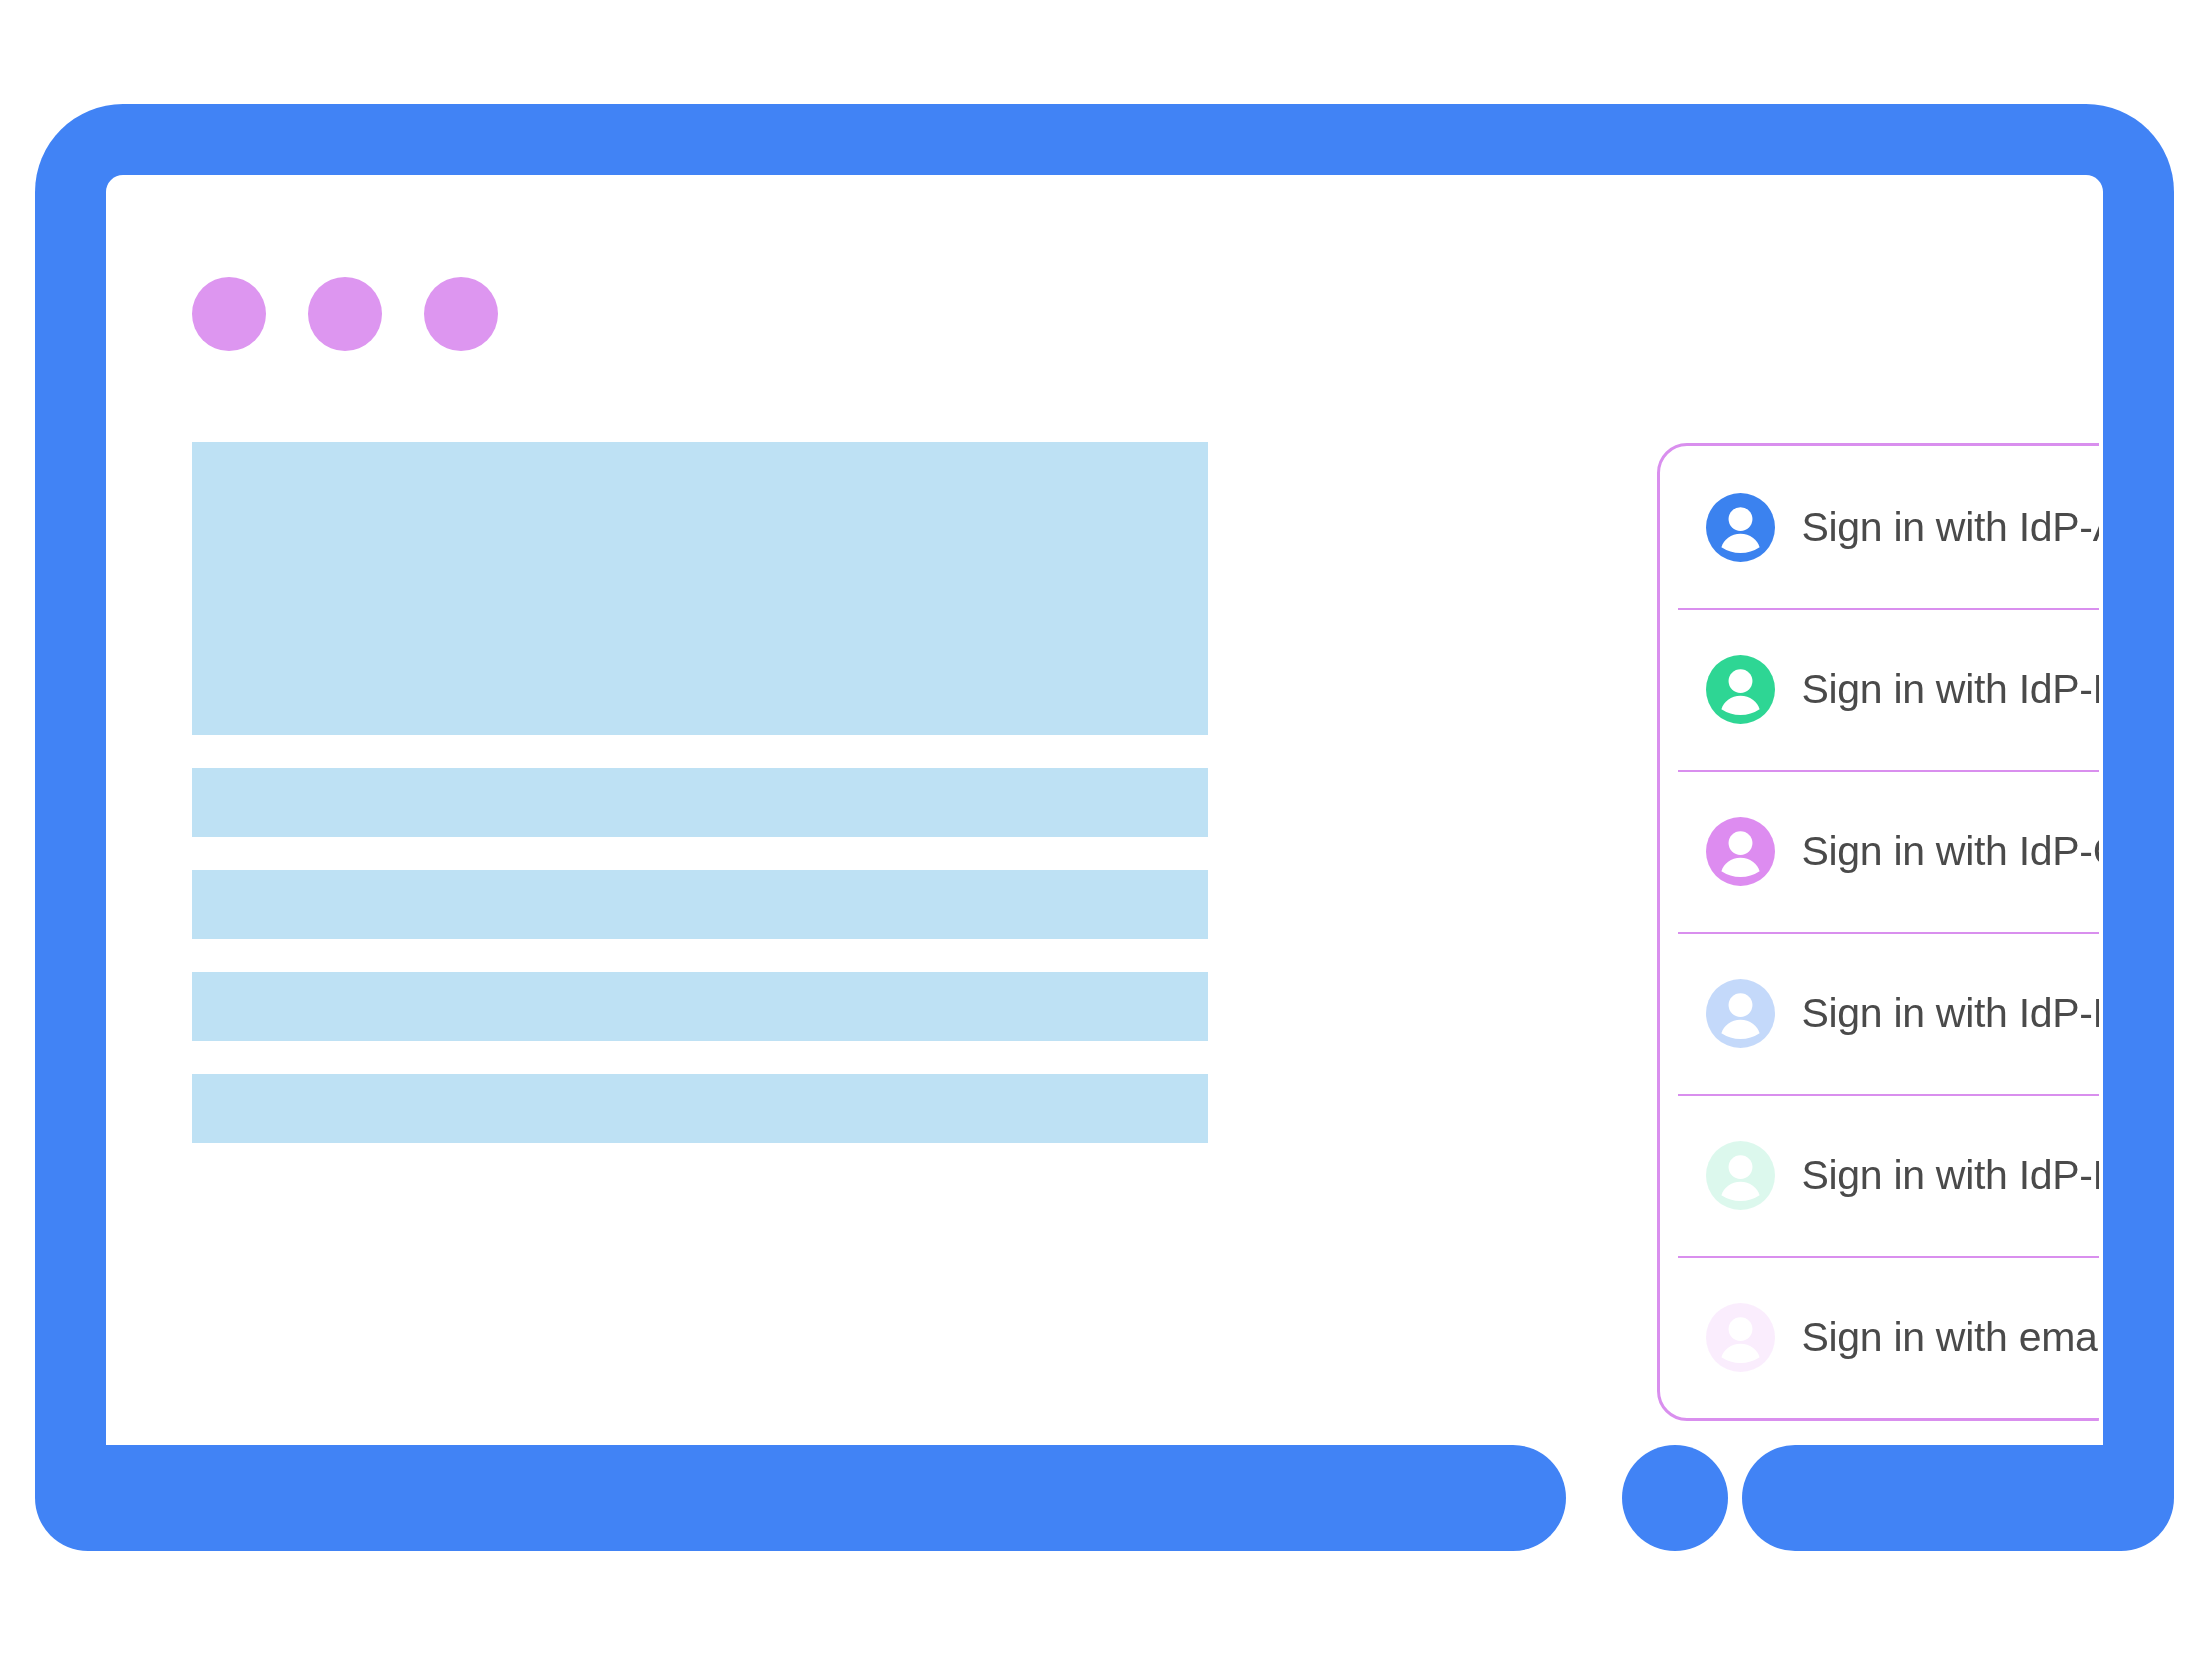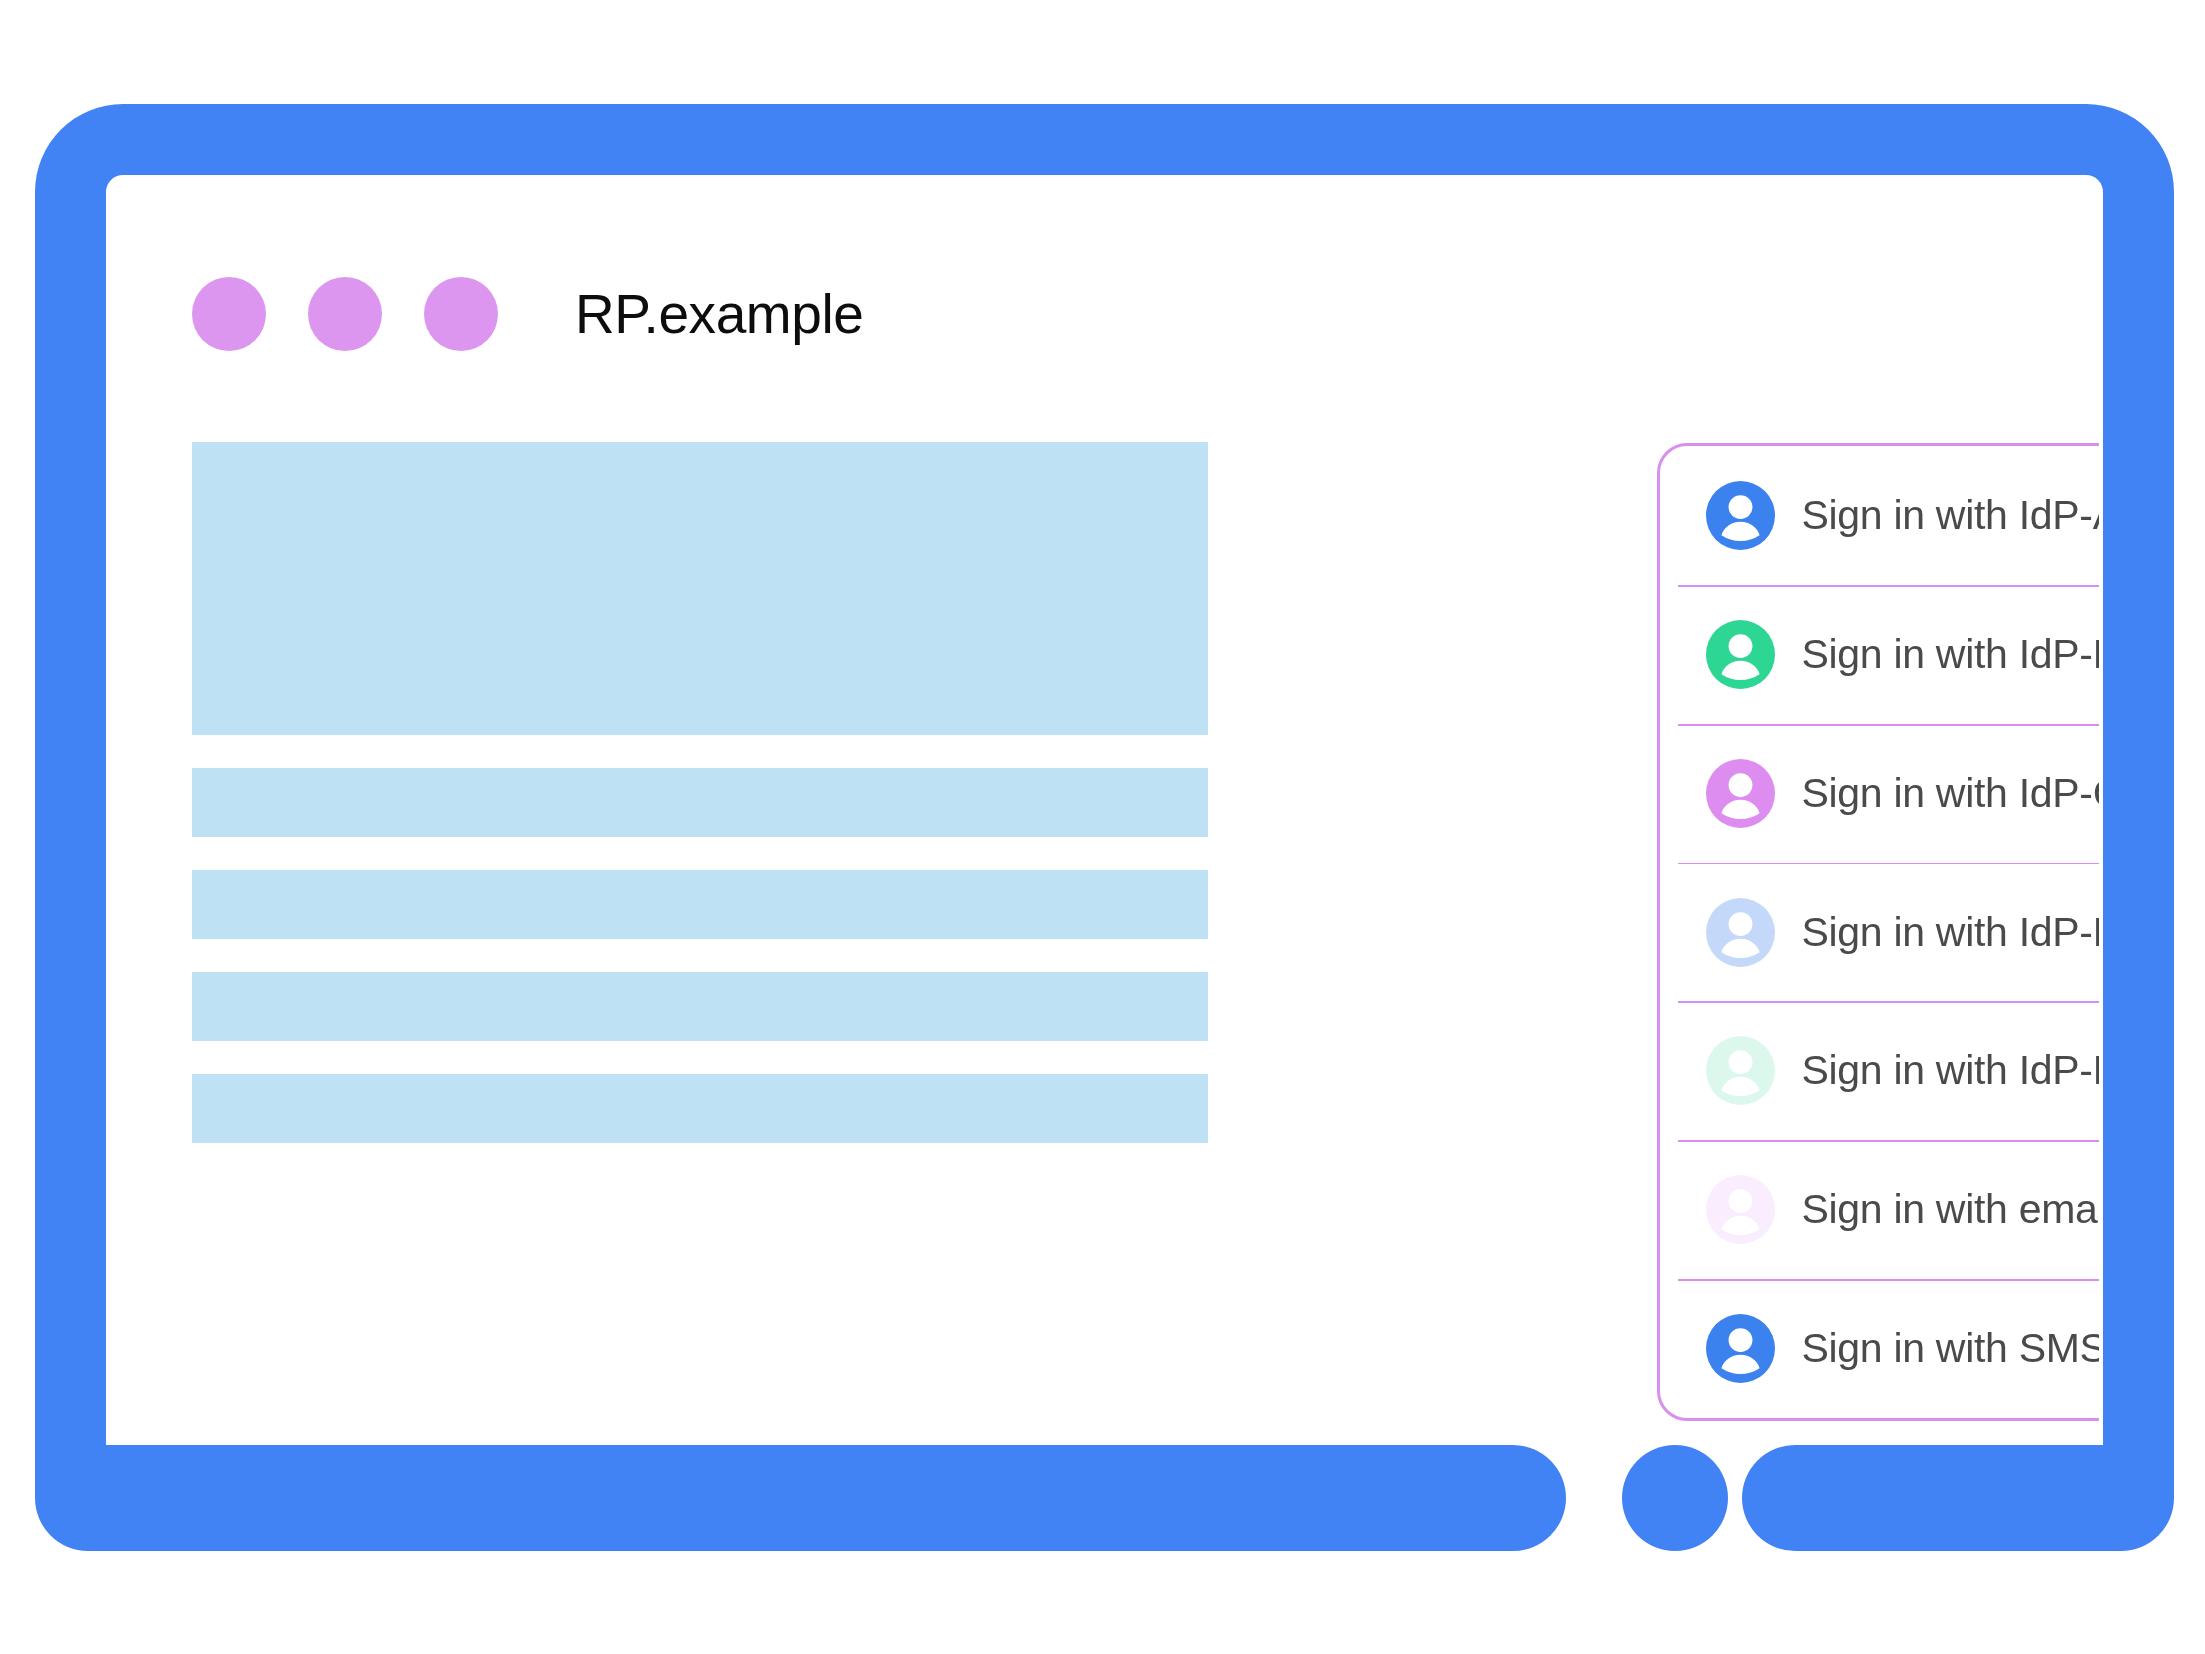--- a/index.html
+++ b/index.html
@@ -88,21 +88,20 @@
   <div class="bezel-bar bezel-bar-left" style="background: rgb(65, 131, 245);"></div>
   <div class="bezel-bar bezel-bar-right" style="background: rgb(65, 131, 245);"></div>
   <div class="home-button" style="background: rgb(65, 131, 245);"></div>
 
   <div class="screen">
 
     <div class="titlebar">
       <span class="win-dot" style="background: rgb(221, 150, 240);"></span>
       <span class="win-dot" style="background: rgb(221, 150, 240);"></span>
       <span class="win-dot" style="background: rgb(221, 150, 240);"></span>
-      <span class="site-title">RP.example</span>
     </div>
 
     <div class="content-col">
       <div class="ph ph-hero" style="background: rgb(190, 225, 244);"></div>
       <div class="ph ph-bar" style="background: rgb(190, 225, 244);"></div>
       <div class="ph ph-bar" style="background: rgb(190, 225, 244);"></div>
       <div class="ph ph-bar" style="background: rgb(190, 225, 244);"></div>
       <div class="ph ph-bar" style="background: rgb(190, 225, 244);"></div>
     </div>
 
@@ -148,25 +147,17 @@
           <span class="signin-label" style="color: rgb(74, 74, 74);">Sign in with IdP-E</span>
         </div>
         <div class="signin-row">
           <svg viewBox="0 0 78 78" class="avatar">
             <circle cx="39" cy="39" r="39" fill="#DD8CF0" fill-opacity="0.16"></circle>
             <circle cx="39" cy="29.5" r="13.5" fill="#ffffff"></circle>
             <path d="M39 46c-10.6 0-19.3 6.6-21.6 15.4A39 39 0 0 0 60.6 61.4C58.3 52.6 49.6 46 39 46z" fill="#ffffff"></path>
           </svg>
           <span class="signin-label" style="color: rgb(74, 74, 74);">Sign in with email</span>
         </div>
-        <div class="signin-row">
-          <svg viewBox="0 0 78 78" class="avatar">
-            <circle cx="39" cy="39" r="39" fill="#3B82EF" fill-opacity="1"></circle>
-            <circle cx="39" cy="29.5" r="13.5" fill="#ffffff"></circle>
-            <path d="M39 46c-10.6 0-19.3 6.6-21.6 15.4A39 39 0 0 0 60.6 61.4C58.3 52.6 49.6 46 39 46z" fill="#ffffff"></path>
-          </svg>
-          <span class="signin-label" style="color: rgb(74, 74, 74);">Sign in with SMS</span>
-        </div>
       </div>
 
   </div>
 </div>
 
 
 </body></html>

